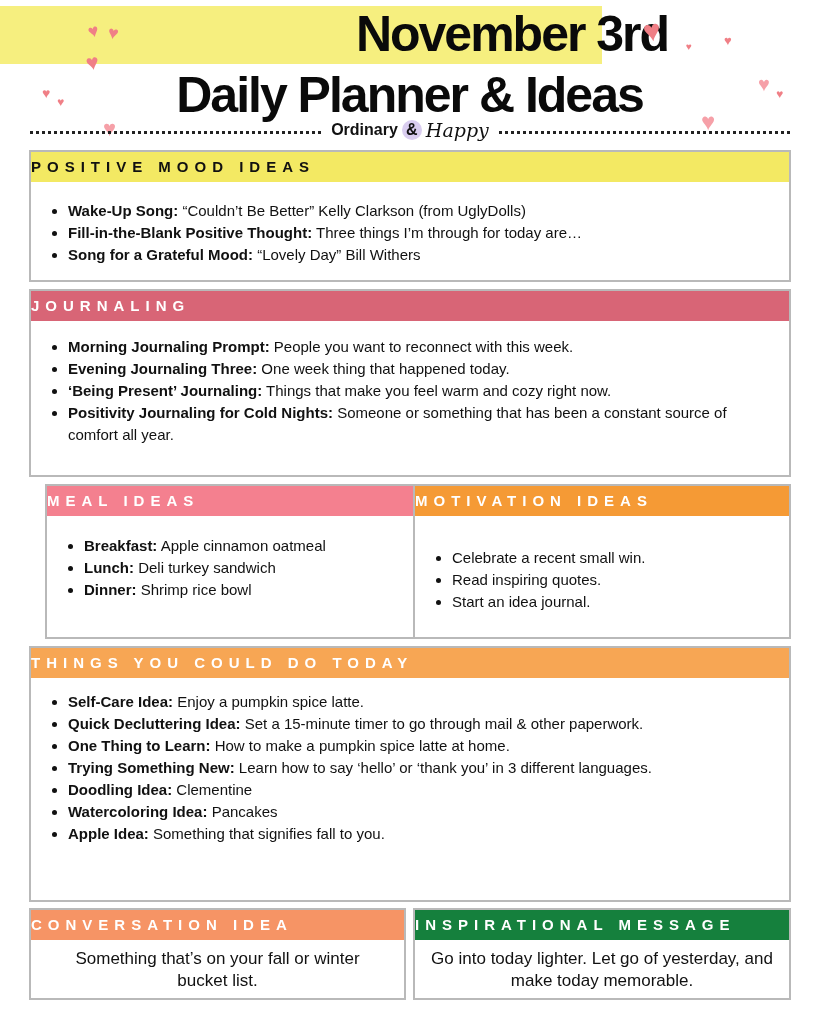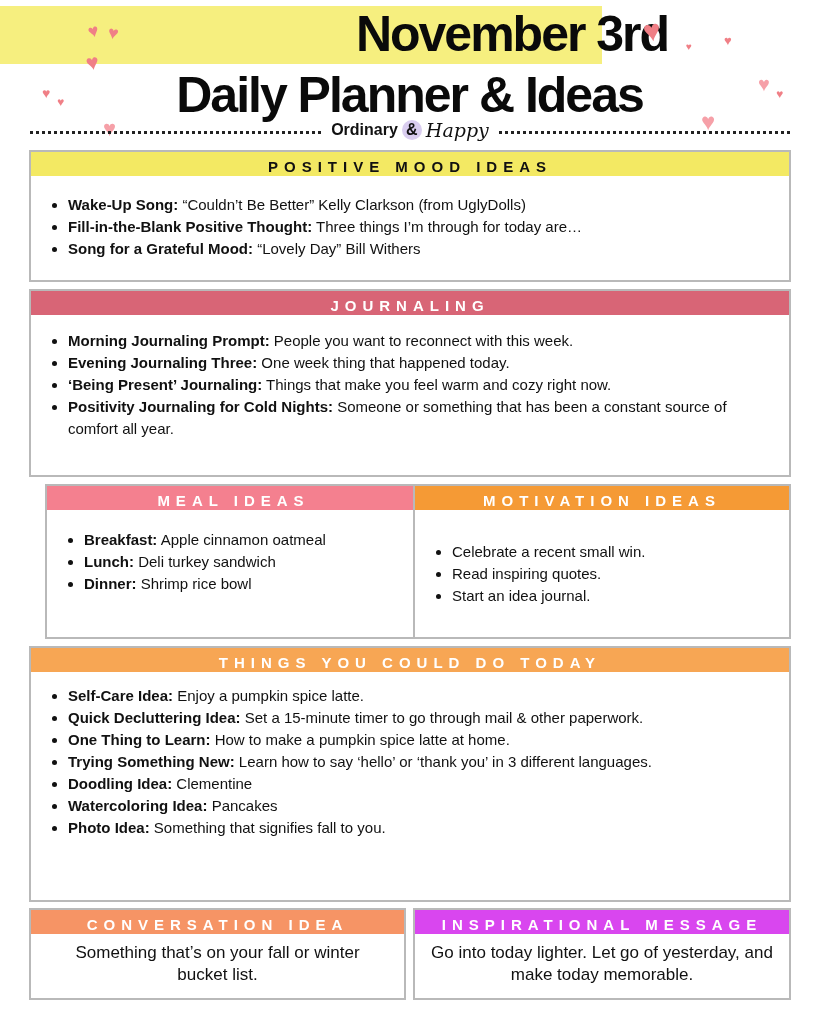--- a/index.html
+++ b/index.html
@@ -12,21 +12,21 @@
   .title2 { position:absolute; left:0; width:819px; top:64px; text-align:center; font-weight:bold;
             font-size:50px; letter-spacing:-2px; color:#0a0a0a; line-height:62px; }
   .brand-row { position:absolute; left:30px; width:760px; top:118px; height:24px; display:flex; align-items:center; }
   .dots { flex:1; border-bottom:3px dotted #222; height:0; margin-top:4px; }
   .brand { display:flex; align-items:center; padding:0 10px; font-weight:bold; font-size:16px; }
   .brand .amp { display:inline-block; width:20px; height:20px; border-radius:50%; background:#d9cdef;
                 text-align:center; line-height:20px; margin:0 4px; font-size:16px; }
   .brand .script { font-family:"DejaVu Serif", serif; font-style:italic; font-weight:normal; font-size:19px; }
   .heart { position:absolute; color:#f07f86; line-height:1; }
   .box { position:absolute; border:2px solid #b9b9b9; background:#fff; box-sizing:border-box; }
-  .hdr { height:24px; line-height:30px; text-align:center; font-weight:bold; font-size:15px;
+  .hdr { height:30px; line-height:30px; text-align:left; font-weight:bold; font-size:15px;
          letter-spacing:6px; color:#fff; }
   .hdr.dark { color:#111; }
   ul { margin:1px; padding:0 0 0 36px; font-size:15px; line-height:22px; }
   li { margin:0; }
   li b { font-weight:bold; }
   .center-text { text-align:center; font-size:17px; line-height:22px; padding:8px 8px 0 8px; }
 </style>
 </head>
 <body>
 
@@ -96,25 +96,25 @@
 
 <div class="box" style="left:29px;top:646px;width:762px;height:256px;">
   <div class="hdr" style="background:#f7a654;">THINGS YOU COULD DO TODAY</div>
   <ul style="padding-top:12px;padding-right:18px;">
     <li><b>Self-Care Idea:</b><span> Enjoy a pumpkin spice latte.</span></li>
     <li><b>Quick Decluttering Idea:</b><span> Set a 15-minute timer to go through mail &amp; other paperwork.</span></li>
     <li><b>One Thing to Learn:</b><span> How to make a pumpkin spice latte at home.</span></li>
     <li><b>Trying Something New:</b><span> Learn how to say ‘hello’ or ‘thank you’ in 3 different languages.</span></li>
     <li><b>Doodling Idea:</b><span> Clementine</span></li>
     <li><b>Watercoloring Idea:</b><span> Pancakes</span></li>
-    <li><b>Photo Idea:</b><span> Something that signifies fall to you.</span></li>
+    <li><b>Apple Idea:</b><span> Something that signifies fall to you.</span></li>
   </ul>
 </div>
 
 <div class="box" style="left:29px;top:908px;width:377px;height:92px;">
   <div class="hdr" style="background:#f69465;">CONVERSATION IDEA</div>
   <div class="center-text" style="padding-left:30px;padding-right:30px;">Something that’s on your fall or winter bucket list.</div>
 </div>
 
 <div class="box" style="left:413px;top:908px;width:378px;height:92px;">
-  <div class="hdr" style="background:#d946ef;">INSPIRATIONAL MESSAGE</div>
+  <div class="hdr" style="background:#15803d;">INSPIRATIONAL MESSAGE</div>
   <div class="center-text" style="padding-left:2px;padding-right:2px;">Go into today lighter. Let go of yesterday, and make today memorable.</div>
 </div>
 
 </body></html>

